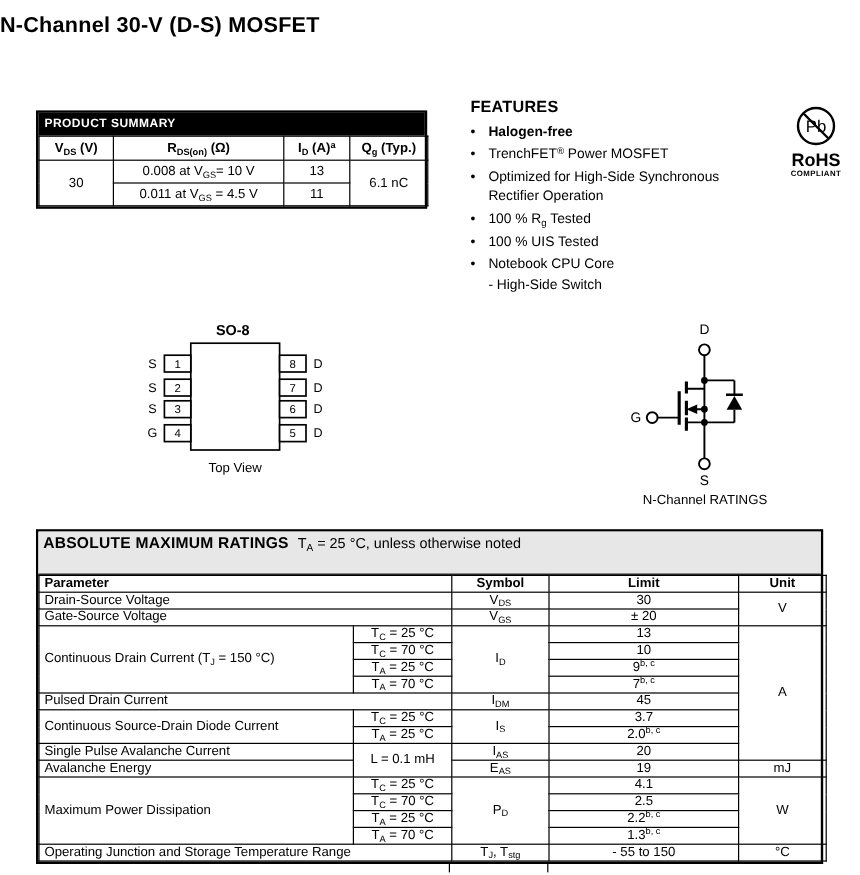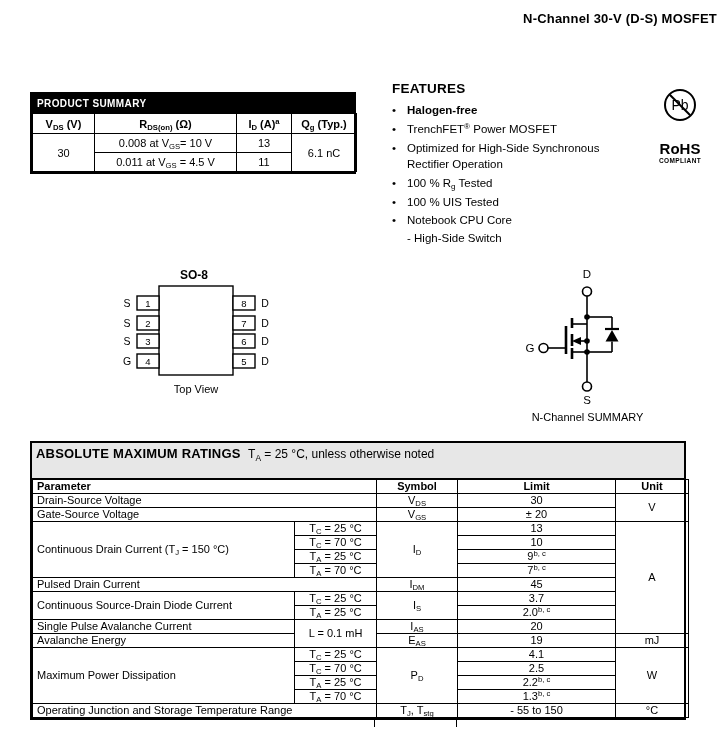--- a/index.html
+++ b/index.html
@@ -3,22 +3,22 @@
 <meta charset="utf-8">
 <style>
   * { box-sizing: border-box; }
   body { margin: 0; background: #fff; }
   .page { position: relative; width: 717px; height: 729px; background: #fff;
           font-family: "Liberation Sans", sans-serif; color: #000; overflow: hidden; }
 
   sub { font-size: 70%; vertical-align: -0.3em; line-height: 0; }
   sup { font-size: 70%; vertical-align: 0.5em; line-height: 0; }
 
-  .page-title { position: absolute; top: 11px; left: 0; width: 100%; text-align: right;
-                font-size: 13px; font-weight: bold; letter-spacing: 0.2px; }
+  .page-title { position: absolute; top: 11px; left: 0; width: 100%; text-align: left;
+                font-size: 18px; font-weight: bold; letter-spacing: 0.2px; }
 
   
   .ps-block { position: absolute; left: 30px; top: 92px; width: 326px; border: 2px solid #000; }
   .ps-title { background: #000; color: #fff; font-weight: bold; font-size: 10px;
               height: 19px; line-height: 19px; padding-left: 5px; letter-spacing: 0.4px; }
   .ps-table { border-collapse: collapse; width: 100%; table-layout: fixed; }
   .ps-table th, .ps-table td { border: 1px solid #000; text-align: center; padding: 0; font-size: 11px; }
   .ps-table th { height: 20px; }
   .ps-table td { height: 19px; }
 
@@ -28,21 +28,21 @@
   .blist { list-style: none; margin: 0; padding: 0; }
   .blist li { display: flex; font-size: 11.5px; line-height: 1.32; margin-bottom: 4px; }
   .bullet { width: 15px; flex: none; }
   .btext { max-width: 205px; }
   .bold { font-weight: bold; }
   .applications-block { position: absolute; left: 392px; top: 213px; width: 260px; }
   .app-sub { font-size: 11.5px; margin-left: 15px; margin-top: 1px; }
 
   
   .rohs-block { position: absolute; left: 648px; top: 86px; width: 64px; text-align: center; }
-  .rohs-label { font-weight: bold; font-size: 15px; margin-top: 16px; }
+  .rohs-label { font-weight: bold; font-size: 15px; margin-top: 1px; }
   .rohs-sub { font-weight: bold; font-size: 6.5px; letter-spacing: 0.4px; }
 
   
   .so8-block { position: absolute; left: 108px; top: 258px; }
   .mosfet-block { position: absolute; left: 520px; top: 262px; }
   .mosfet-caption { position: absolute; left: 520px; top: 411px; width: 135px;
                     text-align: center; font-size: 11px; }
   svg text { font-family: "Liberation Sans", sans-serif; }
 
   
@@ -204,21 +204,21 @@
       <line x1="85" y1="67" x2="99" y2="67" stroke="#000" stroke-width="2.2"></line>
       <polygon points="92,68 85.5,79.5 98.5,79.5" fill="#000"></polygon>
       <line x1="92" y1="79.5" x2="92" y2="90" stroke="#000" stroke-width="1.6"></line>
       <line x1="92" y1="90" x2="67" y2="90" stroke="#000" stroke-width="1.6"></line>
 
       <circle cx="67" cy="55" r="2.8" fill="#000"></circle>
       <circle cx="67" cy="79" r="2.8" fill="#000"></circle>
       <circle cx="67" cy="90" r="2.8" fill="#000"></circle>
     </svg>
   </div>
-  <div class="mosfet-caption">N-Channel SUMMARY</div>
+  <div class="mosfet-caption">N-Channel RATINGS</div>
 
   <div class="amr-block">
     <div class="amr-title">
       <span class="t">ABSOLUTE MAXIMUM RATINGS</span>
       <span class="n">T<sub>A</sub> = 25 °C, unless otherwise noted</span>
     </div>
     <table class="amr-table">
       <colgroup>
           <col style="width:262px">
           <col style="width:82px">

